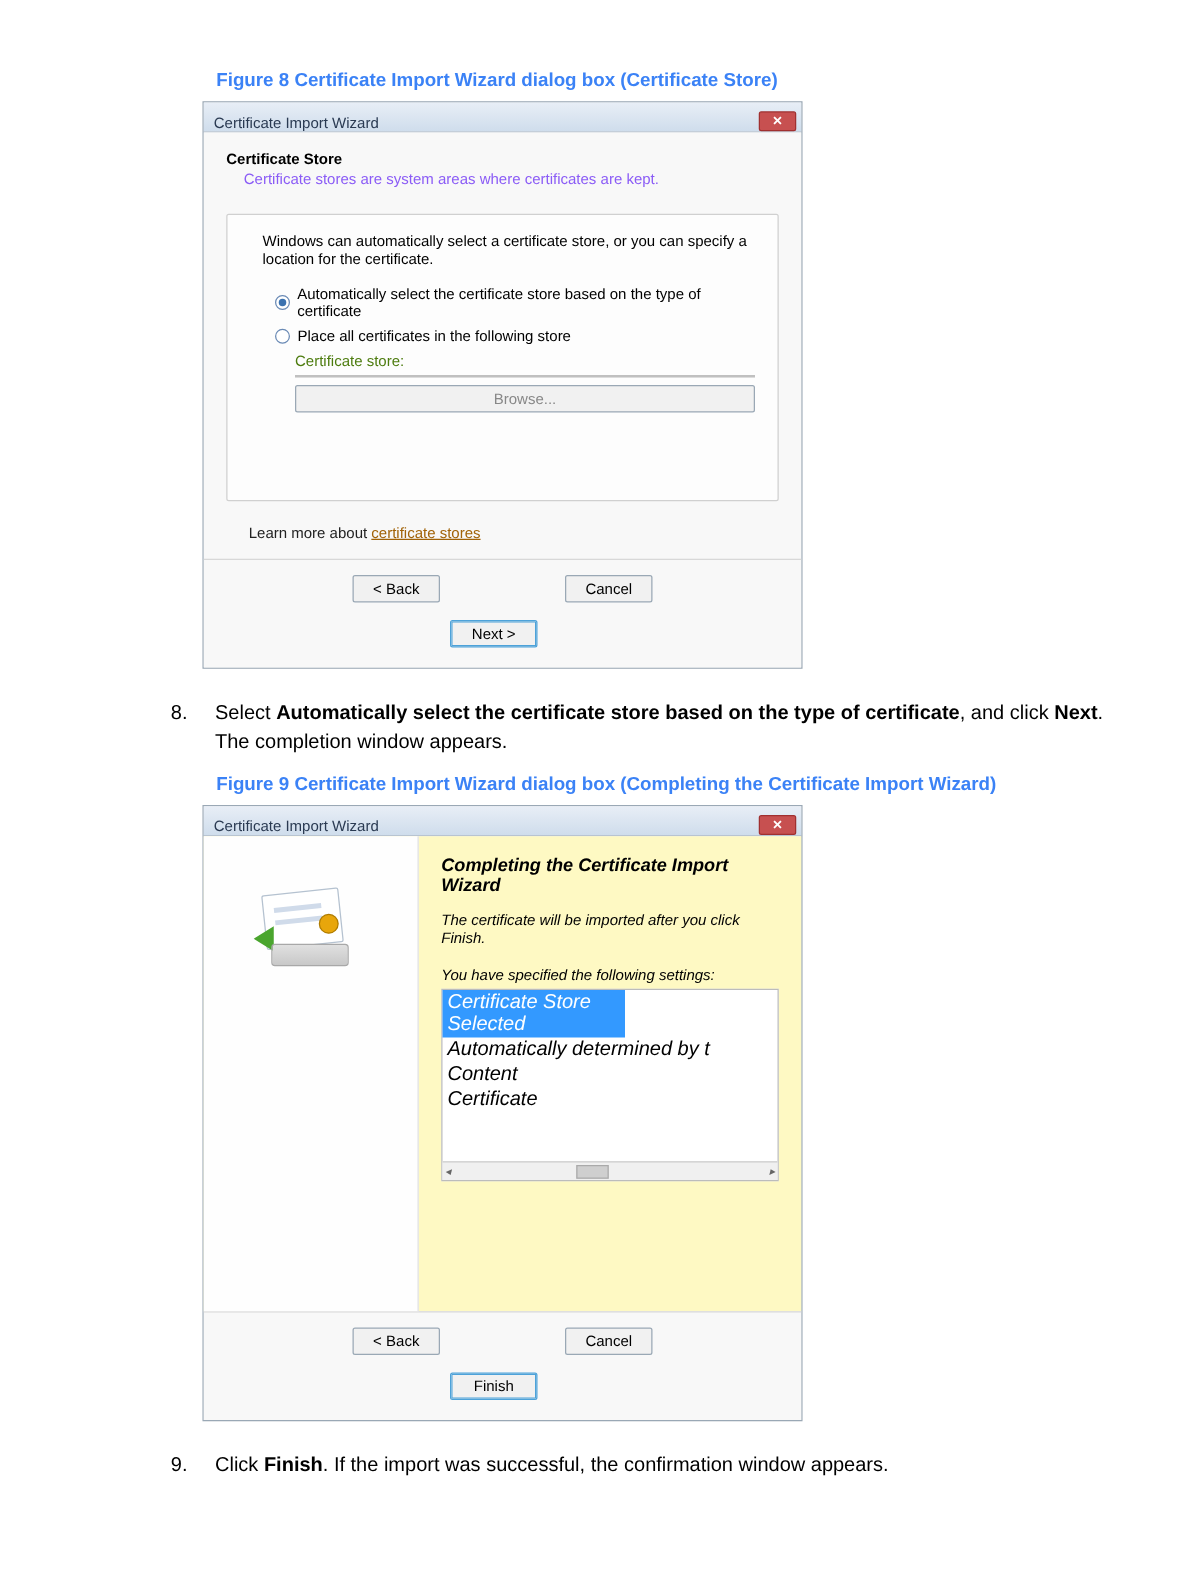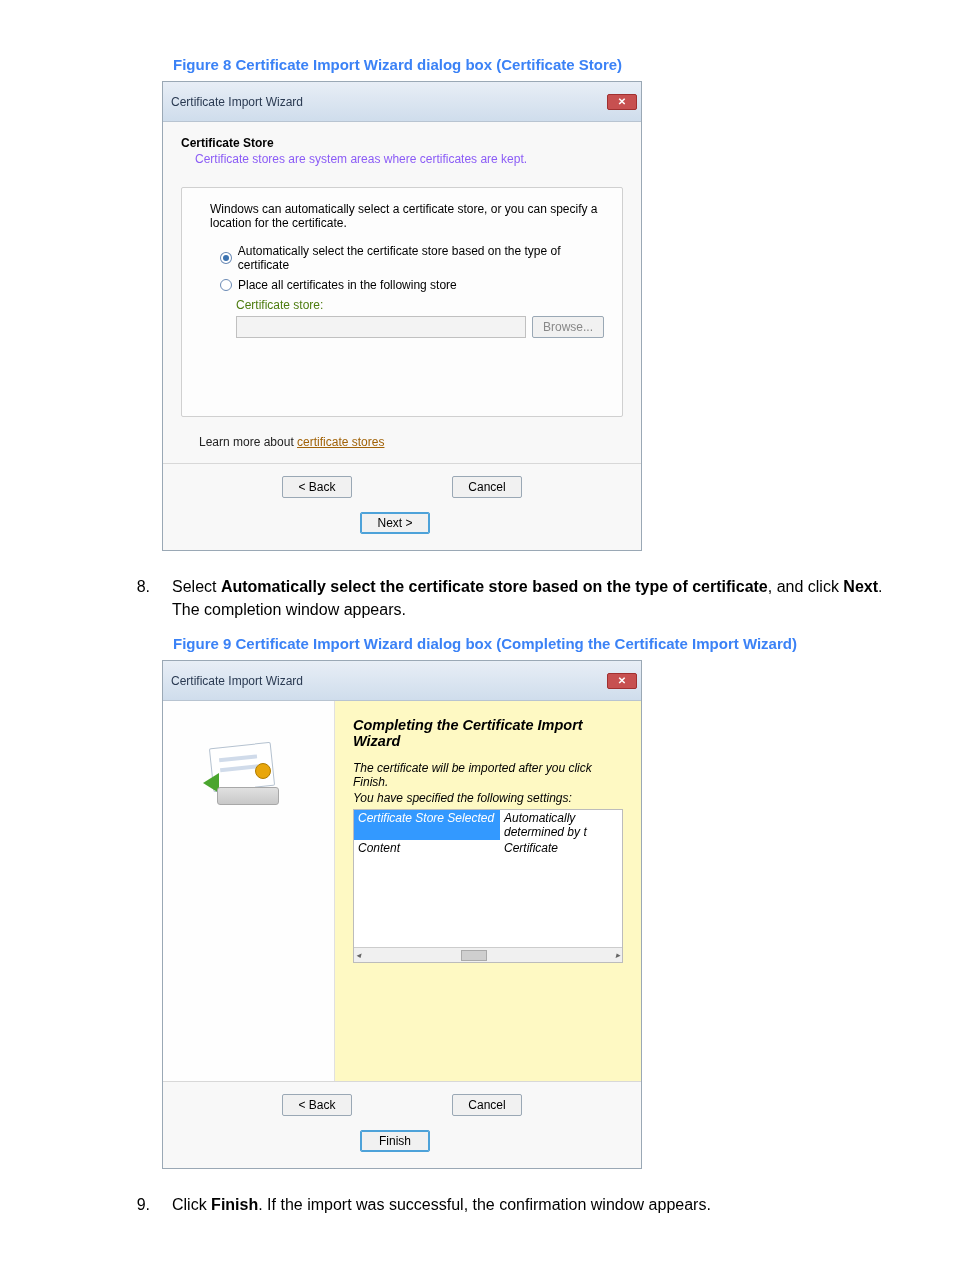--- a/index.html
+++ b/index.html
@@ -24,22 +24,22 @@
     border: 1px solid #9aa8b5;
     background: #f4f4f4;
     margin-left: 70px;
     margin-bottom: 24px;
     font-size: 12px;
     font-family: "Segoe UI", Tahoma, sans-serif;
   }
   .titlebar {
     display: flex;
     justify-content: space-between;
-    align-items: center;
-    height: 40px;
+    align-items: flex-end;
+    height: 24px;
     background: linear-gradient(#e8eef6, #cfddec);
     border-bottom: 1px solid #b8c4d1;
     padding: 0 0 0 8px;
     color: #2a3a52;
   }
   .close-btn {
     width: 30px;
     height: 16px;
     background: #c75050;
     border: 1px solid #a03030;
@@ -63,21 +63,21 @@
     min-height: 230px;
   }
   .inner-box .intro { margin-bottom: 14px; }
   .radio-row { display: flex; align-items: center; gap: 6px; margin: 6px 0 6px 10px; }
   .radio {
     width: 12px; height: 12px; border: 1px solid #6a8ab5; border-radius: 50%;
     display: flex; align-items: center; justify-content: center; background: #fff;
   }
   .radio.checked::after { content: ""; width: 6px; height: 6px; background: #3b72b0; border-radius: 50%; display: block; }
   .store-label { color: #4d7c0f; margin: 6px 0 4px 26px; }
-  .store-row { display: flex; gap: 6px; margin-left: 26px; }
+  .store-row { display: flex; gap: 6px; margin-left: 26px; flex-direction: column; }
   .store-input { flex: 1; height: 22px; border: 1px solid #c0c0c0; background: #f3f3f3; }
   .btn {
     min-width: 70px; height: 22px; border: 1px solid #9aa8b5; background: #f1f1f1;
     font-size: 12px; border-radius: 2px; padding: 0 10px; display: inline-flex; align-items: center; justify-content: center;
   }
   .btn.disabled { color: #888; }
   .learn { margin: 18px 0 8px 18px; color: #222; }
   .learn a { color: #a16207; text-decoration: underline; cursor: pointer; }
   .footer-row {
     display: flex; gap: 8px; justify-content: center;
@@ -96,23 +96,23 @@
   .cert-graphic { width: 100px; height: 80px; position: relative; }
   .doc { position: absolute; top: 14px; left: 12px; width: 62px; height: 44px; background: #fff; border: 1px solid #b5c2d0; border-radius: 2px; transform: rotate(-6deg); }
   .doc::before, .doc::after { content: ""; position: absolute; left: 8px; right: 14px; height: 4px; background: #d0dbea; }
   .doc::before { top: 10px; }
   .doc::after { top: 20px; }
   .seal { position: absolute; top: 32px; left: 56px; width: 16px; height: 16px; background: #e8a60b; border-radius: 50%; border: 1px solid #b07c00; }
   .arrow { position: absolute; top: 42px; left: 4px; width: 0; height: 0; border-top: 10px solid transparent; border-bottom: 10px solid transparent; border-right: 16px solid #4aa52e; }
   .drive { position: absolute; top: 56px; left: 18px; width: 62px; height: 18px; background: linear-gradient(#e0e0e0,#c8c8c8); border: 1px solid #a8a8a8; border-radius: 3px; }
   .right-panel { flex: 1; padding: 16px 18px 10px 18px; position: relative; }
   .right-panel h3 { font-size: 14.5px; margin: 0 0 12px 0; }
-  .right-panel .line { margin-bottom: 2px; }
+  .right-panel .line { margin-bottom: 16px; }
   .listbox { border: 1px solid #bcbcbc; height: 154px; position: relative; background: #fff; margin-top: 4px; }
-  .list-row { display: flex; font-size: 12px; }
+  .list-row { display: flex; font-size: 16px; flex-direction: column; }
   .list-cell1 { width: 146px; padding: 1px 4px; }
   .list-cell2 { flex: 1; padding: 1px 4px; }
   .selected { background: #3399ff; color: #fff; }
   .hscroll { position: absolute; bottom: 0; left: 0; right: 0; height: 15px; background: #f0f0f0; border-top: 1px solid #ccc; display: flex; justify-content: space-between; align-items: center; font-size: 9px; color: #666; padding: 0 2px; }
   .hscroll .thumb { position: absolute; left: 40%; top: 2px; height: 11px; width: 26px; background: #cfcfcf; border: 1px solid #aaa; }
   .page-container { position: relative; min-height: 1160px; }
 </style>
 </head>
 <body>
 

